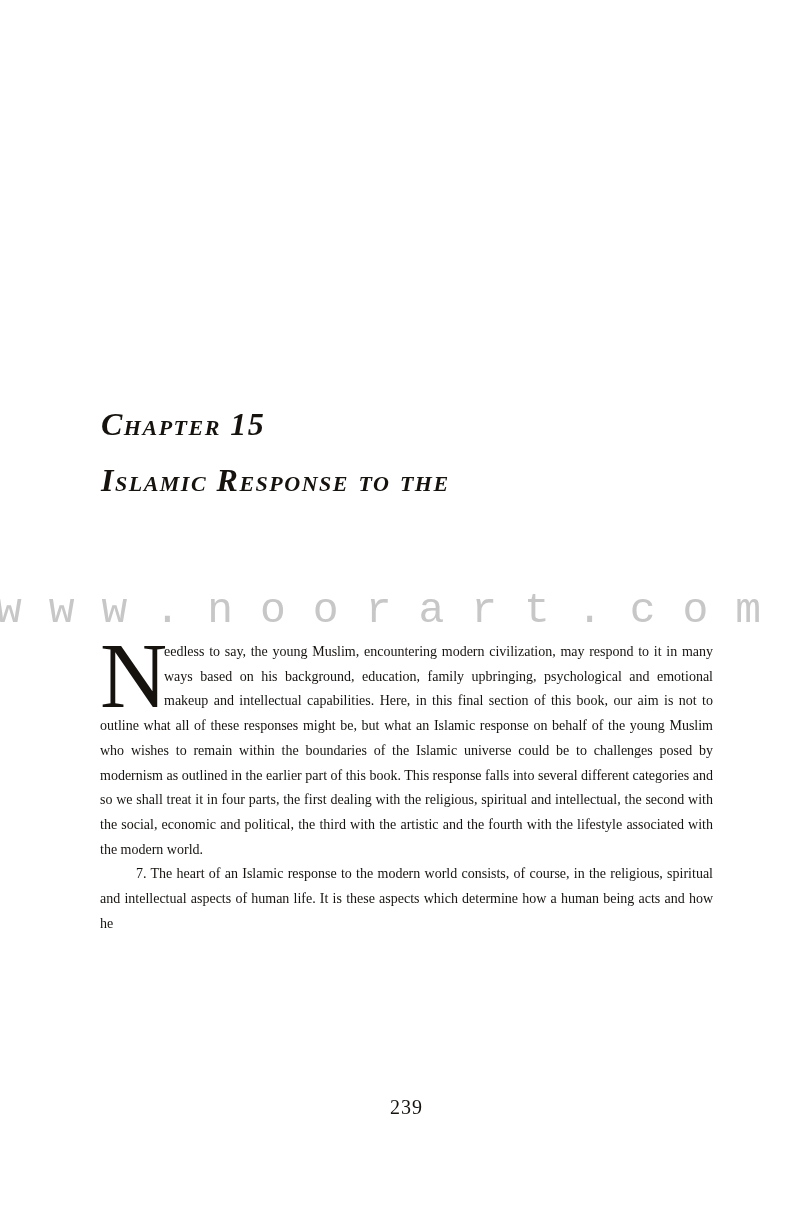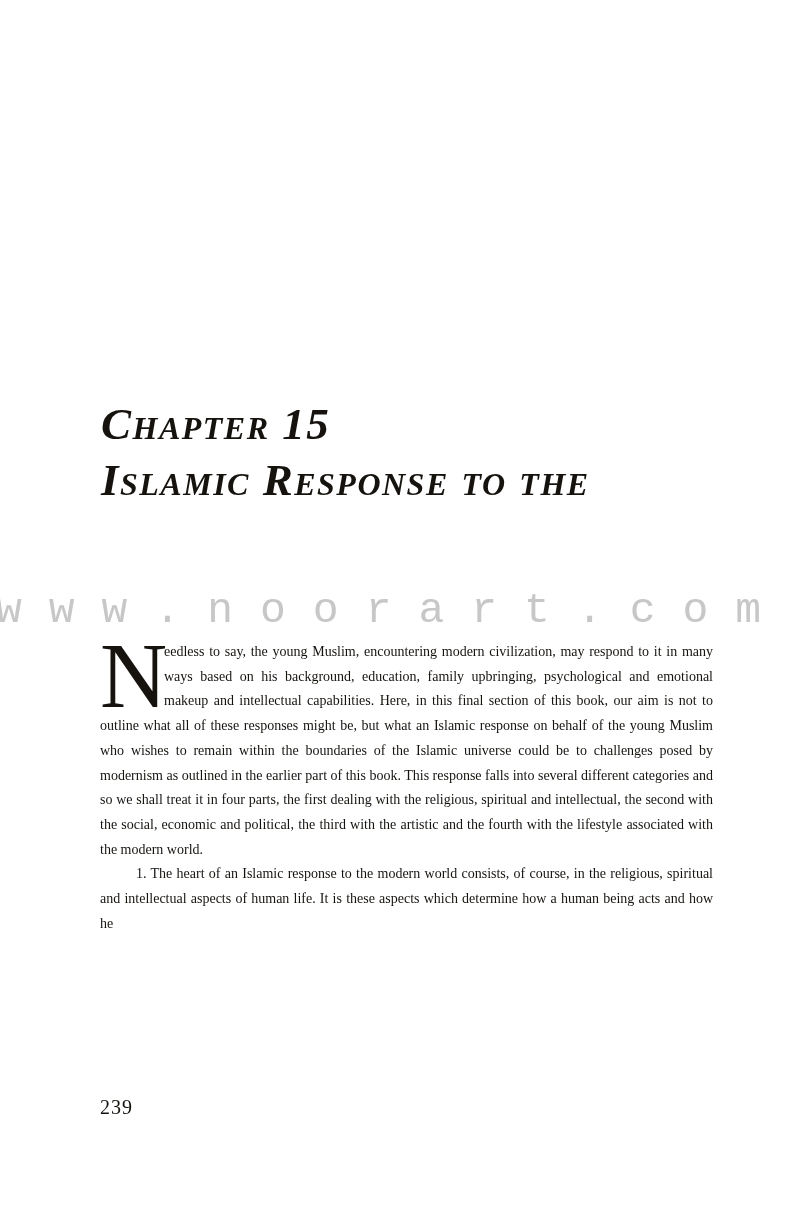--- a/index.html
+++ b/index.html
@@ -33,21 +33,21 @@
   
   .heading {
     position: absolute;
     left: 101px;
     top: 396px;
     width: 640px;
     z-index: 2;
     font-weight: bold;
     font-style: italic;
     font-variant: small-caps;
-    font-size: 45px;
+    font-size: 32px;
     line-height: 56px;
     letter-spacing: 1.5px;
   }
   .heading-line { white-space: nowrap; }
   
   .bodycol {
     position: absolute;
     left: 100px;
     top: 640px;
     width: 613px;
@@ -71,38 +71,39 @@
     line-height: 1;
     font-weight: normal;
   }
   .para2 { text-indent: 36px; }
   .pageno {
     position: absolute;
     left: 100px;
     top: 1096px;
     width: 613px;
     z-index: 2;
+    text-align: center;
     font-size: 20px;
     letter-spacing: 1px;
   }
 </style>
 </head>
 <body>
 
 <div class="page">
 
   <div class="watermark">www.noorart.com</div>
 
   <div class="heading">
     <div class="heading-line">Chapter 15</div>
     <div class="heading-line">Islamic Response to the</div>
   </div>
 
   <span class="dropcap">N</span>
 
   <div class="bodycol">
     <p><span class="cap-spacer"></span><span>eedless to say, the young Muslim, encountering modern civilization, may respond to it in many ways based on his background, education, family upbringing, psychological and emotional makeup and intellectual capabilities. Here, in this final section of this book, our aim is not to outline what all of these responses might be, but what an Islamic response on behalf of the young Muslim who wishes to remain within the boundaries of the Islamic universe could be to challenges posed by modernism as outlined in the earlier part of this book. This response falls into several different categories and so we shall treat it in four parts, the first dealing with the religious, spiritual and intellectual, the second with the social, economic and political, the third with the artistic and the fourth with the lifestyle associated with the modern world.</span></p>
-    <p class="para2">1. The heart of an Islamic response to the modern world consists, of course, in the religious, spiritual and intellectual aspects of human life. It is these aspects which determine how a human being acts and how he</p>
+    <p class="para2">7. The heart of an Islamic response to the modern world consists, of course, in the religious, spiritual and intellectual aspects of human life. It is these aspects which determine how a human being acts and how he</p>
   </div>
 
   <div class="pageno">239</div>
 
 </div>
 
 </body></html>

